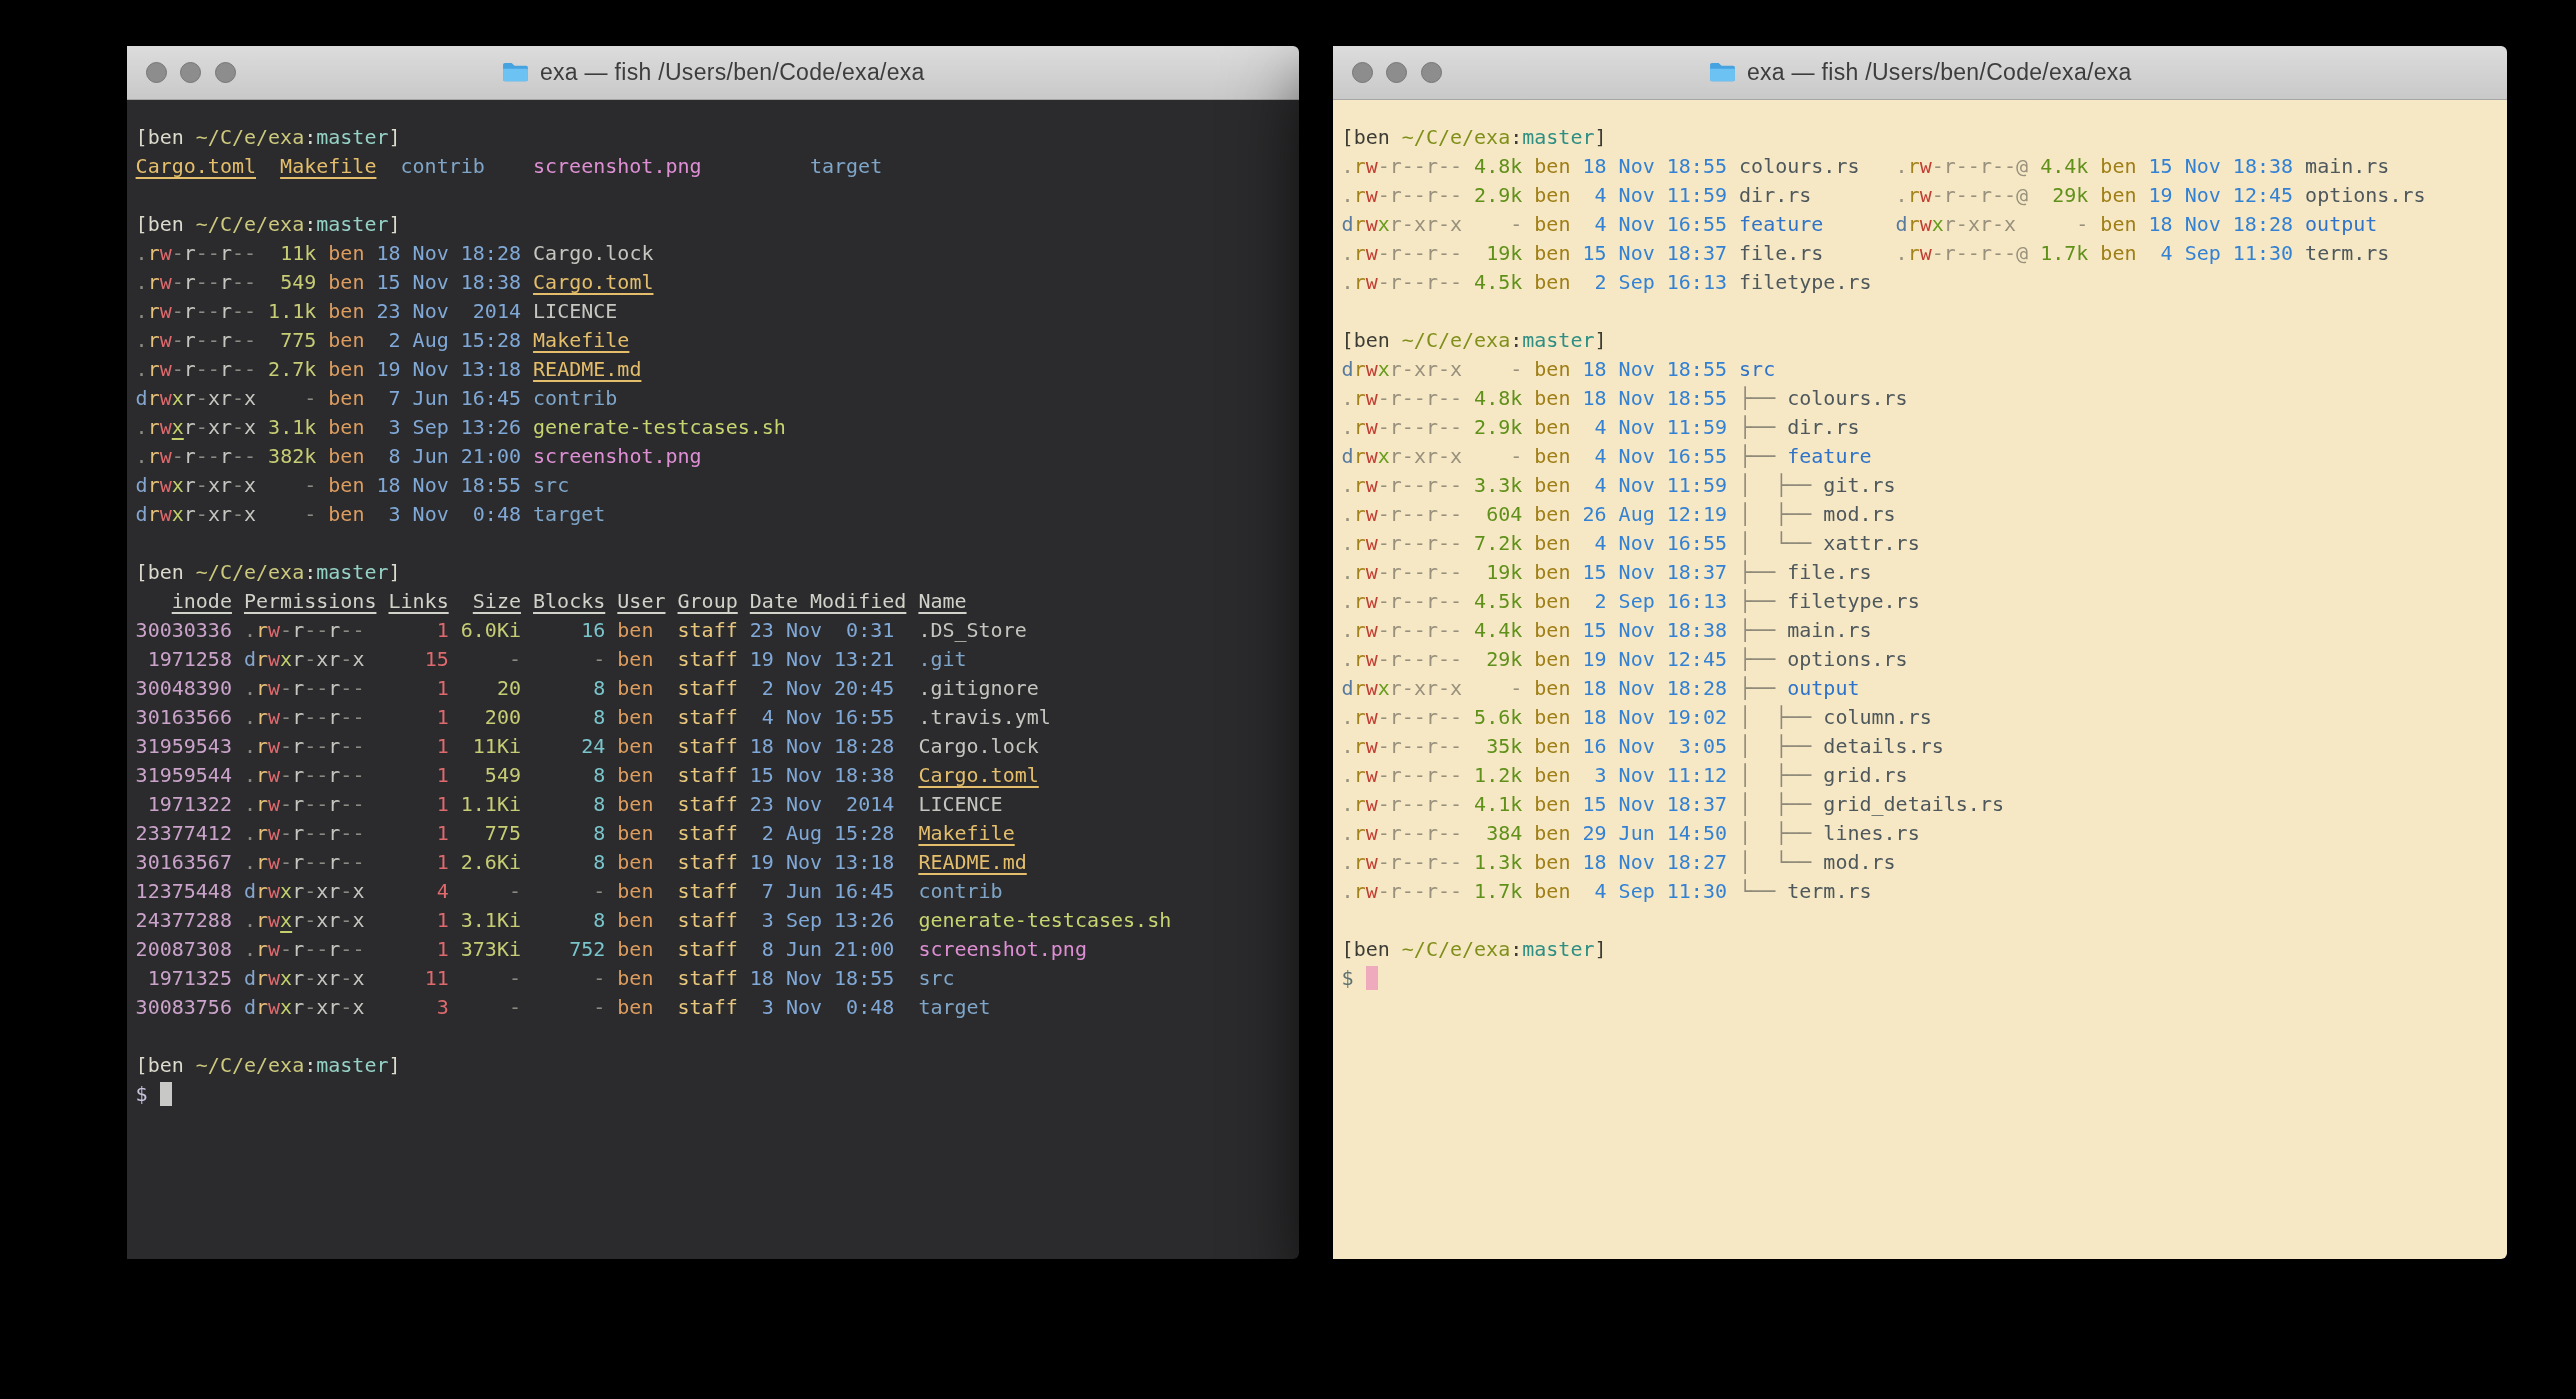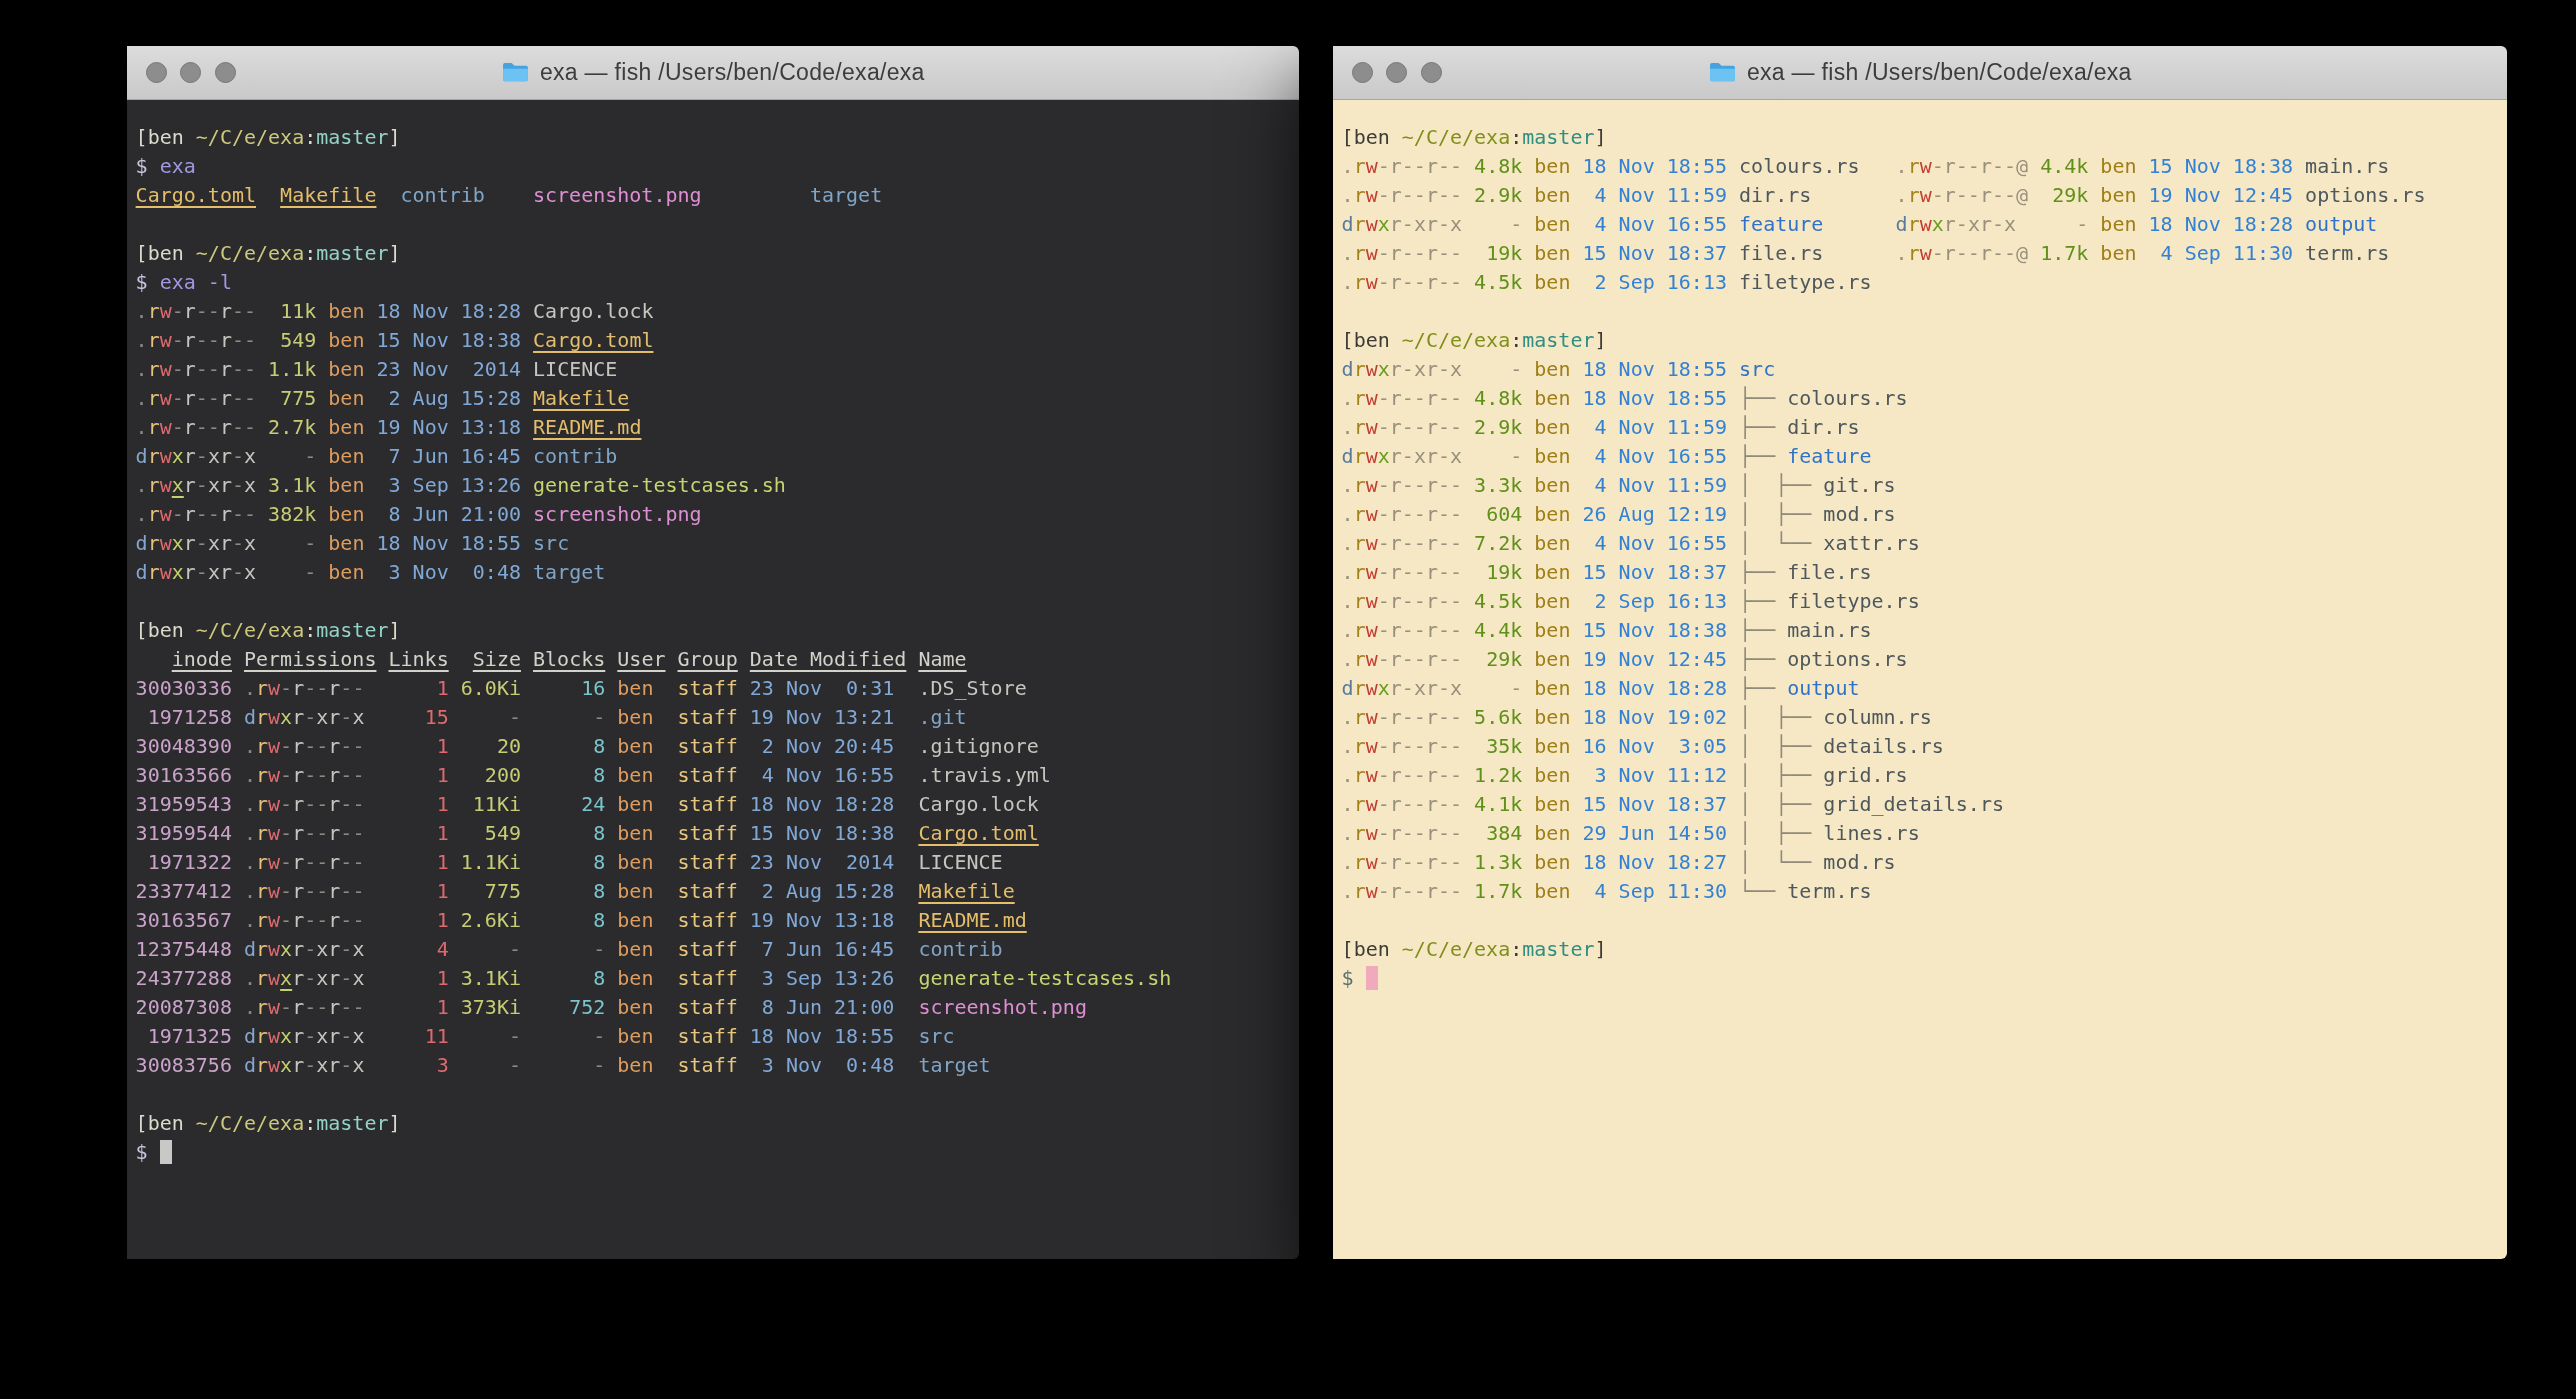--- a/index.html
+++ b/index.html
@@ -36,25 +36,23 @@
         <svg width="29" height="23" viewBox="0 0 30 24">
           <path d="M2 4a2 2 0 0 1 2-2h7l3 3h12a2 2 0 0 1 2 2v12a2 2 0 0 1-2 2H4a2 2 0 0 1-2-2z" fill="#46a3e0"></path>
           <path d="M2 8h26v11a2 2 0 0 1-2 2H4a2 2 0 0 1-2-2z" fill="#6cc2f2"></path>
         </svg>
       </span>
       <span>exa — fish  /Users/ben/Code/exa/exa</span>
     </div>
   </div>
   <div class="content">
       <div class="tline"><span style="color: rgb(219, 218, 205);">[ben </span><span style="color: rgb(205, 201, 125);">~/C/e/exa</span><span style="color: rgb(219, 218, 205);">:</span><span style="color: rgb(149, 210, 198);">master</span><span style="color: rgb(219, 218, 205);">]</span></div>
-      <div class="tline"><span style="color: rgb(201, 195, 221);">$ </span><span style="color: rgb(160, 152, 224);">exa</span></div>
       <div class="tline"><span class="u" style="color: rgb(228, 190, 107);">Cargo.toml</span><span style="color: rgb(198, 198, 192);">  </span><span class="u" style="color: rgb(228, 190, 107);">Makefile</span><span style="color: rgb(198, 198, 192);">  </span><span style="color: rgb(127, 166, 201);">contrib</span><span style="color: rgb(198, 198, 192);">    </span><span style="color: rgb(222, 143, 211);">screenshot.png</span><span style="color: rgb(198, 198, 192);">         </span><span style="color: rgb(127, 166, 201);">target</span></div>
       <div class="tline">&nbsp;</div>
       <div class="tline"><span style="color: rgb(219, 218, 205);">[ben </span><span style="color: rgb(205, 201, 125);">~/C/e/exa</span><span style="color: rgb(219, 218, 205);">:</span><span style="color: rgb(149, 210, 198);">master</span><span style="color: rgb(219, 218, 205);">]</span></div>
-      <div class="tline"><span style="color: rgb(201, 195, 221);">$ </span><span style="color: rgb(160, 152, 224);">exa -l</span></div>
       <div class="tline"><span style="color: rgb(139, 139, 132);">.</span><span style="color: rgb(229, 193, 122);">r</span><span style="color: rgb(223, 106, 110);">w</span><span style="color: rgb(139, 139, 132);">-</span><span style="color: rgb(198, 198, 192);">r</span><span style="color: rgb(139, 139, 132);">--</span><span style="color: rgb(198, 198, 192);">r</span><span style="color: rgb(139, 139, 132);">--</span><span style="color: rgb(199, 205, 116);">  11k</span><span style="color: rgb(221, 157, 95);"> ben </span><span style="color: rgb(128, 169, 216);">18 Nov 18:28 </span><span style="color: rgb(198, 198, 192);">Cargo.lock</span></div>
       <div class="tline"><span style="color: rgb(139, 139, 132);">.</span><span style="color: rgb(229, 193, 122);">r</span><span style="color: rgb(223, 106, 110);">w</span><span style="color: rgb(139, 139, 132);">-</span><span style="color: rgb(198, 198, 192);">r</span><span style="color: rgb(139, 139, 132);">--</span><span style="color: rgb(198, 198, 192);">r</span><span style="color: rgb(139, 139, 132);">--</span><span style="color: rgb(199, 205, 116);">  549</span><span style="color: rgb(221, 157, 95);"> ben </span><span style="color: rgb(128, 169, 216);">15 Nov 18:38 </span><span class="u" style="color: rgb(228, 190, 107);">Cargo.toml</span></div>
       <div class="tline"><span style="color: rgb(139, 139, 132);">.</span><span style="color: rgb(229, 193, 122);">r</span><span style="color: rgb(223, 106, 110);">w</span><span style="color: rgb(139, 139, 132);">-</span><span style="color: rgb(198, 198, 192);">r</span><span style="color: rgb(139, 139, 132);">--</span><span style="color: rgb(198, 198, 192);">r</span><span style="color: rgb(139, 139, 132);">--</span><span style="color: rgb(199, 205, 116);"> 1.1k</span><span style="color: rgb(221, 157, 95);"> ben </span><span style="color: rgb(128, 169, 216);">23 Nov  2014 </span><span style="color: rgb(198, 198, 192);">LICENCE</span></div>
       <div class="tline"><span style="color: rgb(139, 139, 132);">.</span><span style="color: rgb(229, 193, 122);">r</span><span style="color: rgb(223, 106, 110);">w</span><span style="color: rgb(139, 139, 132);">-</span><span style="color: rgb(198, 198, 192);">r</span><span style="color: rgb(139, 139, 132);">--</span><span style="color: rgb(198, 198, 192);">r</span><span style="color: rgb(139, 139, 132);">--</span><span style="color: rgb(199, 205, 116);">  775</span><span style="color: rgb(221, 157, 95);"> ben </span><span style="color: rgb(128, 169, 216);"> 2 Aug 15:28 </span><span class="u" style="color: rgb(228, 190, 107);">Makefile</span></div>
       <div class="tline"><span style="color: rgb(139, 139, 132);">.</span><span style="color: rgb(229, 193, 122);">r</span><span style="color: rgb(223, 106, 110);">w</span><span style="color: rgb(139, 139, 132);">-</span><span style="color: rgb(198, 198, 192);">r</span><span style="color: rgb(139, 139, 132);">--</span><span style="color: rgb(198, 198, 192);">r</span><span style="color: rgb(139, 139, 132);">--</span><span style="color: rgb(199, 205, 116);"> 2.7k</span><span style="color: rgb(221, 157, 95);"> ben </span><span style="color: rgb(128, 169, 216);">19 Nov 13:18 </span><span class="u" style="color: rgb(228, 190, 107);">README.md</span></div>
       <div class="tline"><span style="color: rgb(132, 166, 207);">d</span><span style="color: rgb(229, 193, 122);">r</span><span style="color: rgb(223, 106, 110);">w</span><span style="color: rgb(195, 208, 108);">x</span><span style="color: rgb(198, 198, 192);">r</span><span style="color: rgb(139, 139, 132);">-</span><span style="color: rgb(198, 198, 192);">x</span><span style="color: rgb(198, 198, 192);">r</span><span style="color: rgb(139, 139, 132);">-</span><span style="color: rgb(198, 198, 192);">x</span><span style="color: rgb(139, 139, 132);">    -</span><span style="color: rgb(221, 157, 95);"> ben </span><span style="color: rgb(128, 169, 216);"> 7 Jun 16:45 </span><span style="color: rgb(127, 166, 201);">contrib</span></div>
       <div class="tline"><span style="color: rgb(139, 139, 132);">.</span><span style="color: rgb(229, 193, 122);">r</span><span style="color: rgb(223, 106, 110);">w</span><span class="u" style="color: rgb(195, 208, 108);">x</span><span style="color: rgb(198, 198, 192);">r</span><span style="color: rgb(139, 139, 132);">-</span><span style="color: rgb(198, 198, 192);">x</span><span style="color: rgb(198, 198, 192);">r</span><span style="color: rgb(139, 139, 132);">-</span><span style="color: rgb(198, 198, 192);">x</span><span style="color: rgb(199, 205, 116);"> 3.1k</span><span style="color: rgb(221, 157, 95);"> ben </span><span style="color: rgb(128, 169, 216);"> 3 Sep 13:26 </span><span style="color: rgb(199, 212, 112);">generate-testcases.sh</span></div>
       <div class="tline"><span style="color: rgb(139, 139, 132);">.</span><span style="color: rgb(229, 193, 122);">r</span><span style="color: rgb(223, 106, 110);">w</span><span style="color: rgb(139, 139, 132);">-</span><span style="color: rgb(198, 198, 192);">r</span><span style="color: rgb(139, 139, 132);">--</span><span style="color: rgb(198, 198, 192);">r</span><span style="color: rgb(139, 139, 132);">--</span><span style="color: rgb(199, 205, 116);"> 382k</span><span style="color: rgb(221, 157, 95);"> ben </span><span style="color: rgb(128, 169, 216);"> 8 Jun 21:00 </span><span style="color: rgb(222, 143, 211);">screenshot.png</span></div>
       <div class="tline"><span style="color: rgb(132, 166, 207);">d</span><span style="color: rgb(229, 193, 122);">r</span><span style="color: rgb(223, 106, 110);">w</span><span style="color: rgb(195, 208, 108);">x</span><span style="color: rgb(198, 198, 192);">r</span><span style="color: rgb(139, 139, 132);">-</span><span style="color: rgb(198, 198, 192);">x</span><span style="color: rgb(198, 198, 192);">r</span><span style="color: rgb(139, 139, 132);">-</span><span style="color: rgb(198, 198, 192);">x</span><span style="color: rgb(139, 139, 132);">    -</span><span style="color: rgb(221, 157, 95);"> ben </span><span style="color: rgb(128, 169, 216);">18 Nov 18:55 </span><span style="color: rgb(127, 166, 201);">src</span></div>
       <div class="tline"><span style="color: rgb(132, 166, 207);">d</span><span style="color: rgb(229, 193, 122);">r</span><span style="color: rgb(223, 106, 110);">w</span><span style="color: rgb(195, 208, 108);">x</span><span style="color: rgb(198, 198, 192);">r</span><span style="color: rgb(139, 139, 132);">-</span><span style="color: rgb(198, 198, 192);">x</span><span style="color: rgb(198, 198, 192);">r</span><span style="color: rgb(139, 139, 132);">-</span><span style="color: rgb(198, 198, 192);">x</span><span style="color: rgb(139, 139, 132);">    -</span><span style="color: rgb(221, 157, 95);"> ben </span><span style="color: rgb(128, 169, 216);"> 3 Nov  0:48 </span><span style="color: rgb(127, 166, 201);">target</span></div>

